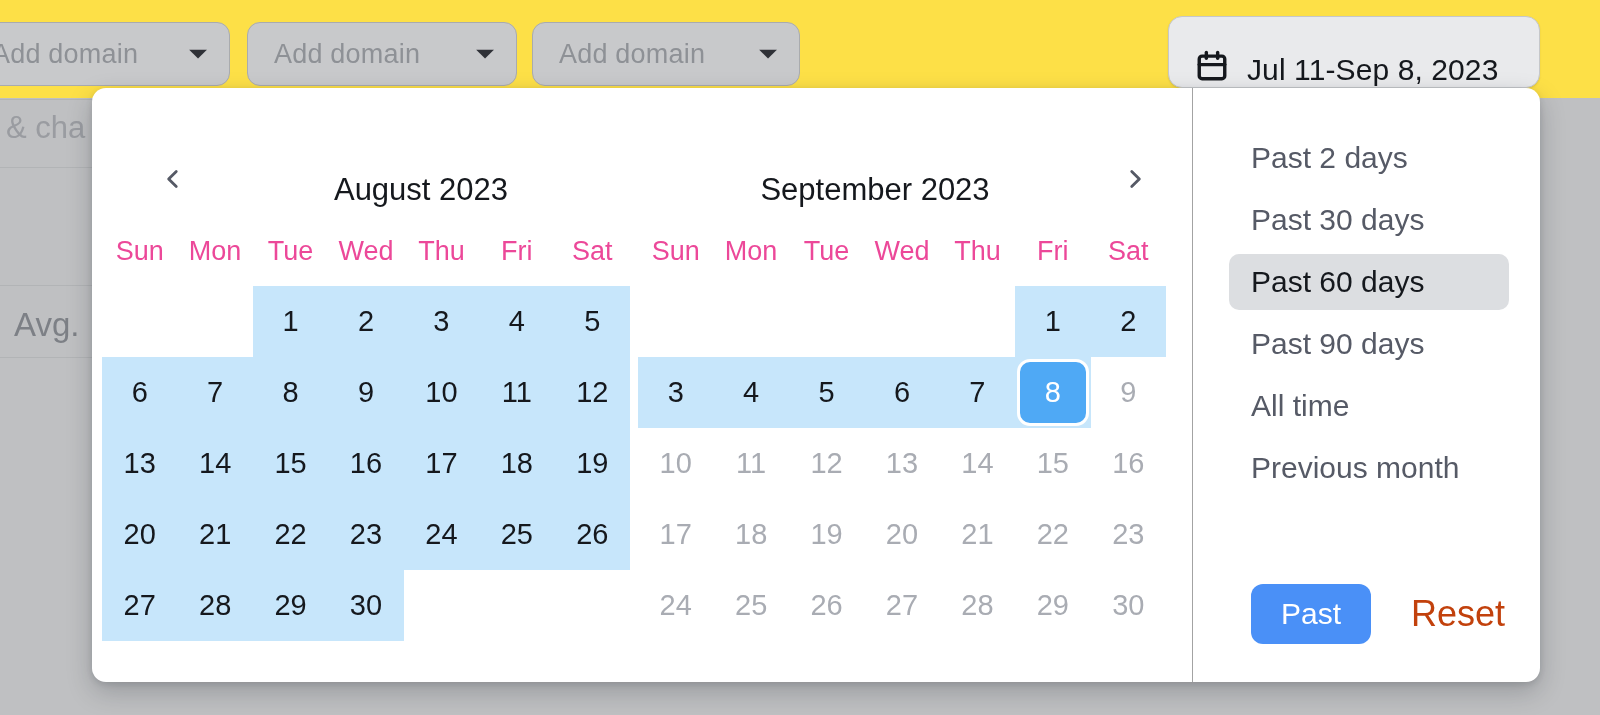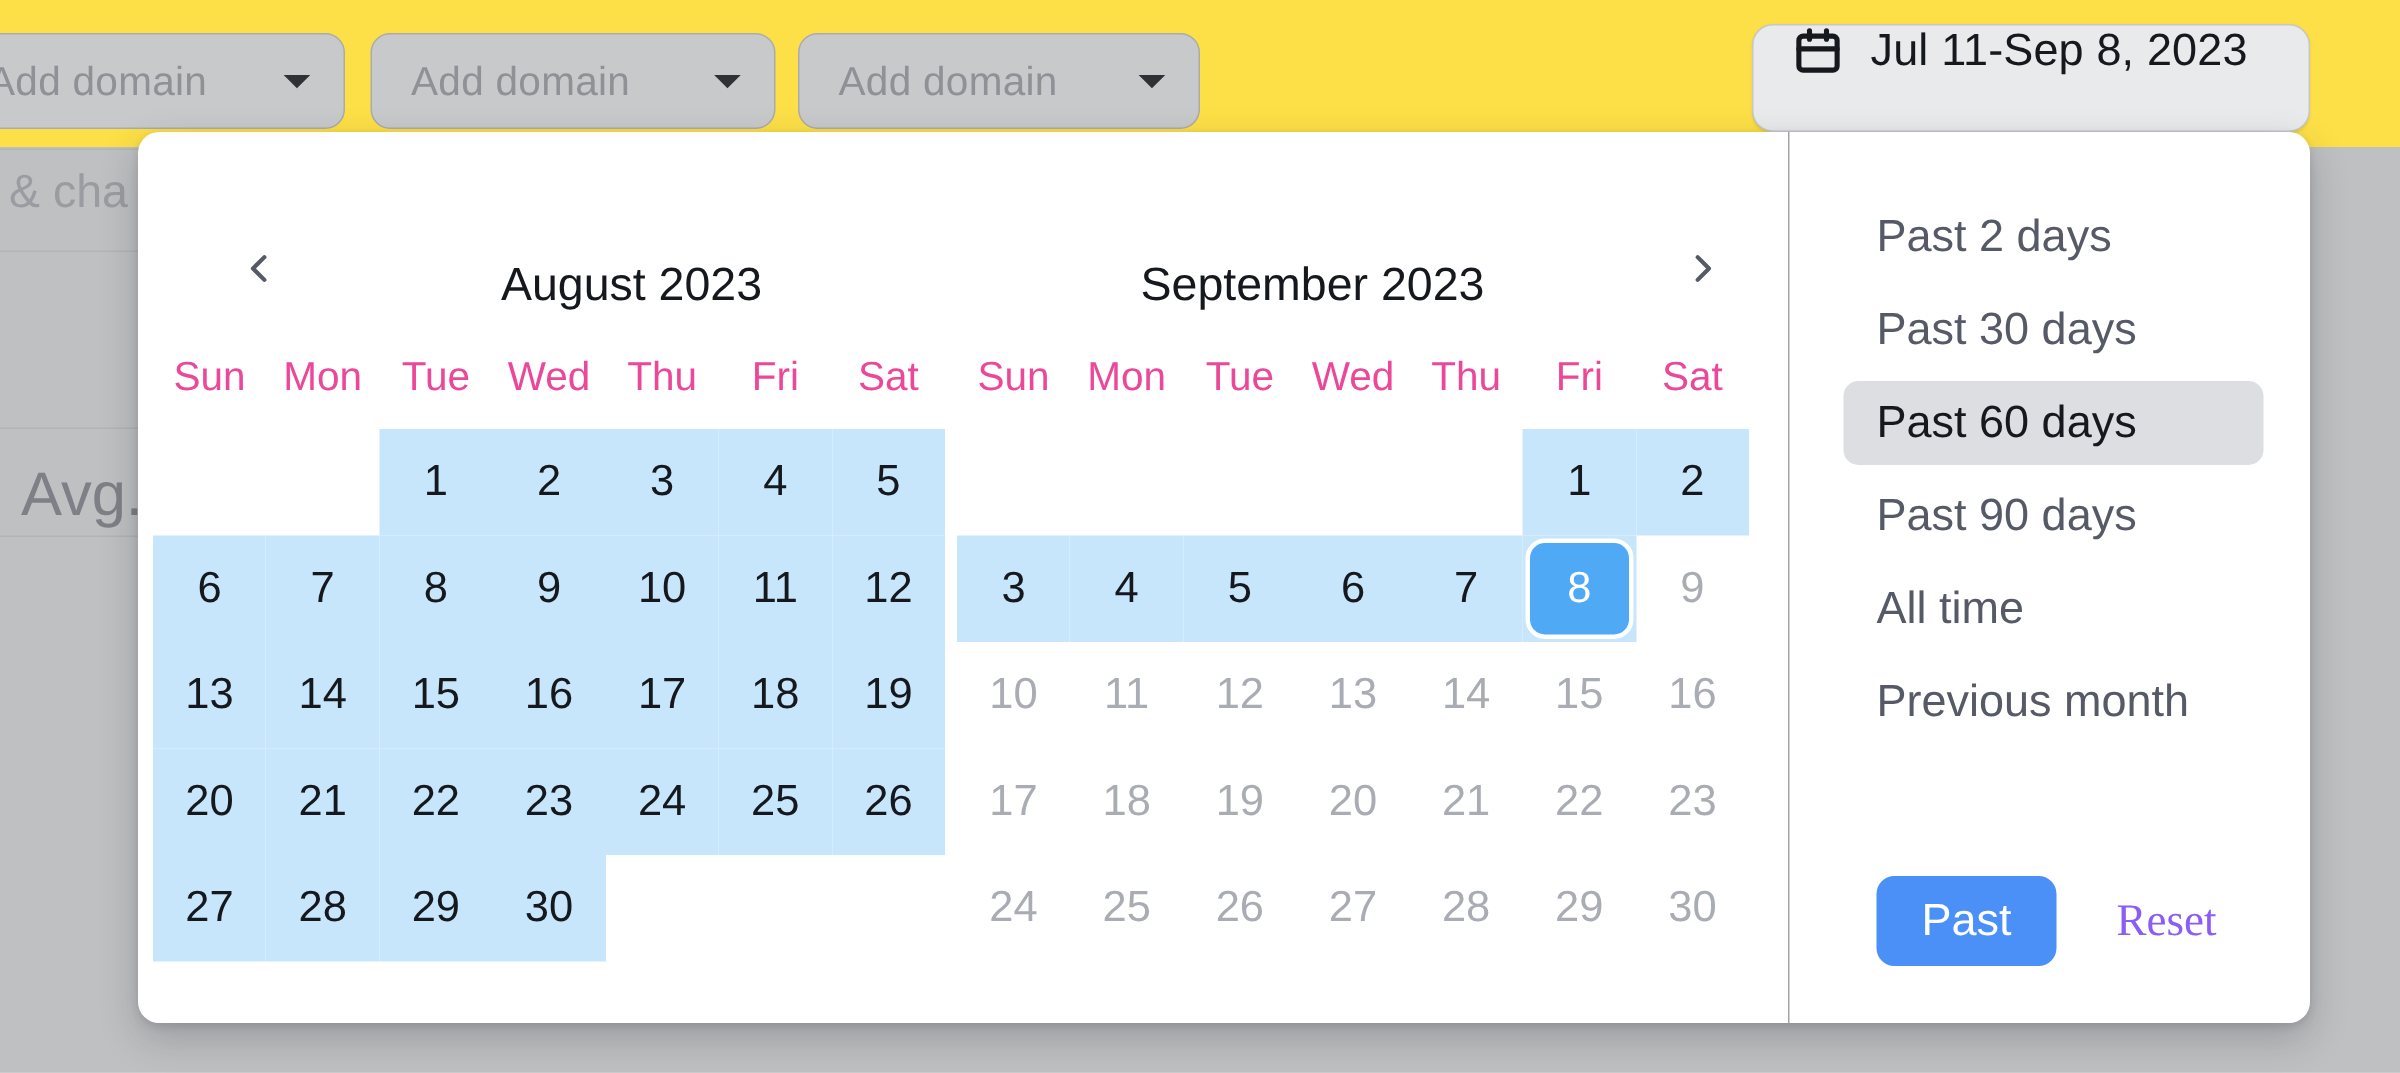--- a/index.html
+++ b/index.html
@@ -63,32 +63,32 @@
     background: #b2b4b6;
   }
 
   .bg-text {
     position: absolute;
     color: #9a9ca1;
     font-size: 31px;
     white-space: nowrap;
   }
   #bgtxt-chart { left: 6px; top: 110px; }
-  #bgtxt-avg   { left: 14px; top: 306px; color: #7d8086; font-size: 41px; }
+  #bgtxt-avg   { left: 14px; top: 306px; color: #7d8086; font-size: 33px; }
 
   
   .date-range-btn {
     position: absolute;
     left: 1168px; top: 16px;
     width: 372px; height: 72px;
     background: #e9eaec;
     border: 1px solid #c5c7ca;
     border-radius: 14px;
     display: flex;
-    align-items: flex-start;
+    align-items: flex-end;
     gap: 18px;
     padding: 0 26px;
     box-shadow: 0 1px 2px rgba(0,0,0,.10);
   }
   .date-range-btn .cal-ico { flex: 0 0 auto; display: block; }
   .date-range-btn .label {
     font-size: 30px;
     color: #15181d;
     letter-spacing: .1px;
     white-space: nowrap;
@@ -249,23 +249,23 @@
     border-radius: 12px;
     font-size: 30px;
     font-family: inherit;
     padding: 15px 30px;
     cursor: pointer;
     line-height: 1;
   }
   .btn-reset {
     background: none;
     border: none;
-    color: #8b5cf6;
-    font-size: 30px;
-    font-family: Liberation Serif, serif;
+    color: #c2410c;
+    font-size: 36px;
+    font-family: Liberation Sans, sans-serif;
     cursor: pointer;
     padding: 4px 6px;
   }
 </style>
 </head>
 <body>
 
 <div id="root">
 
   <div class="bg-layer">

